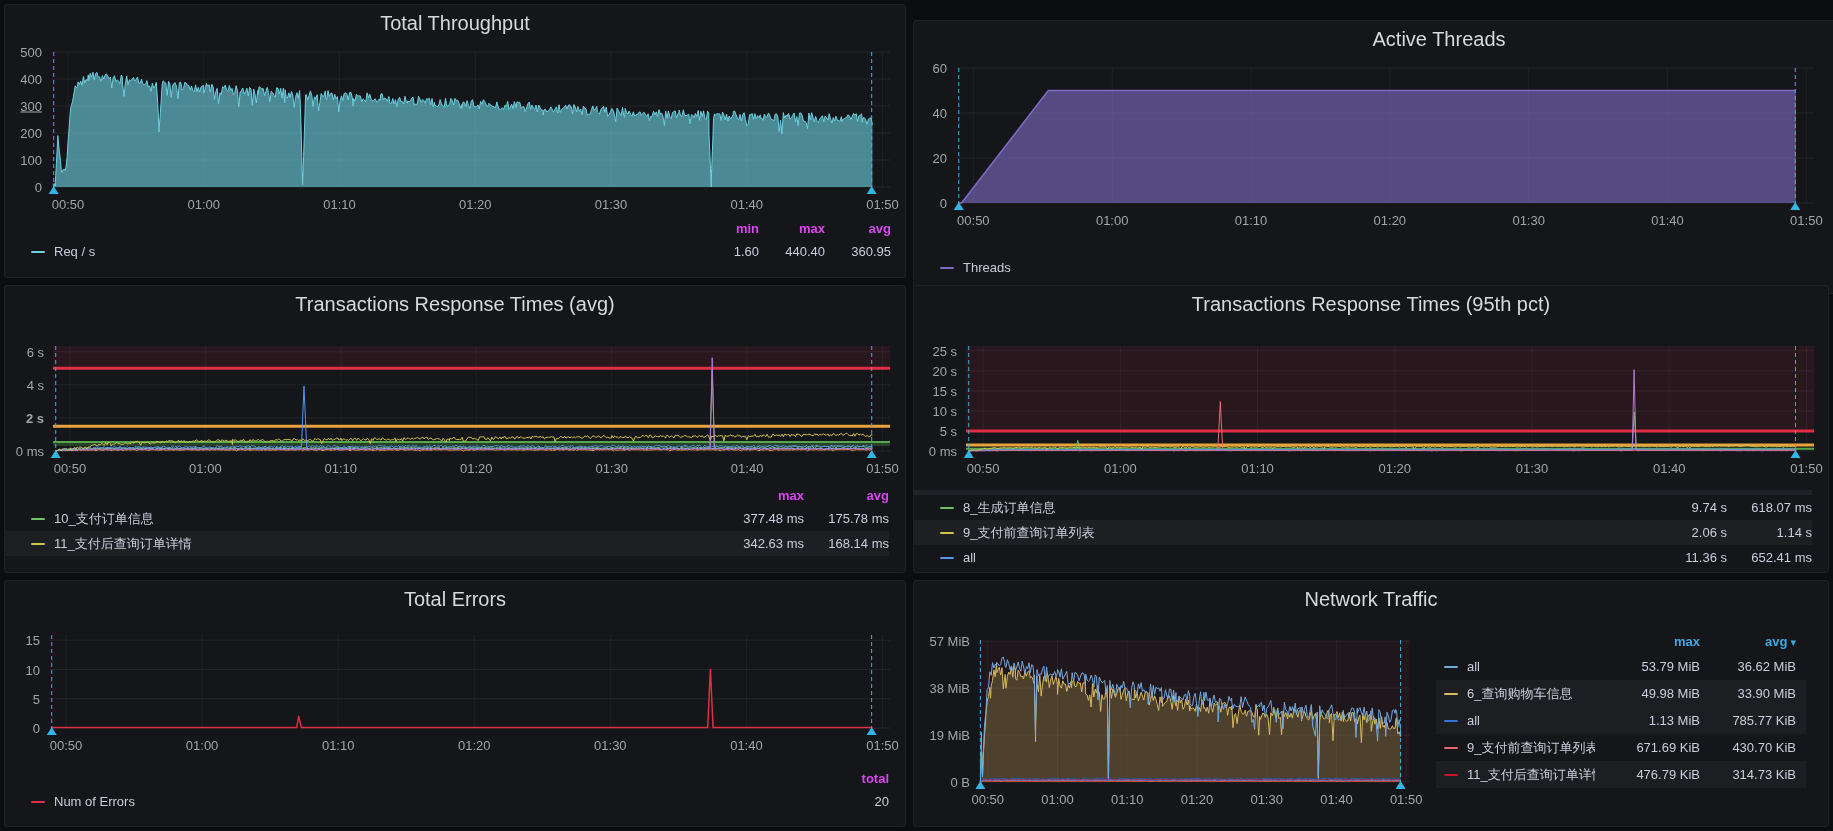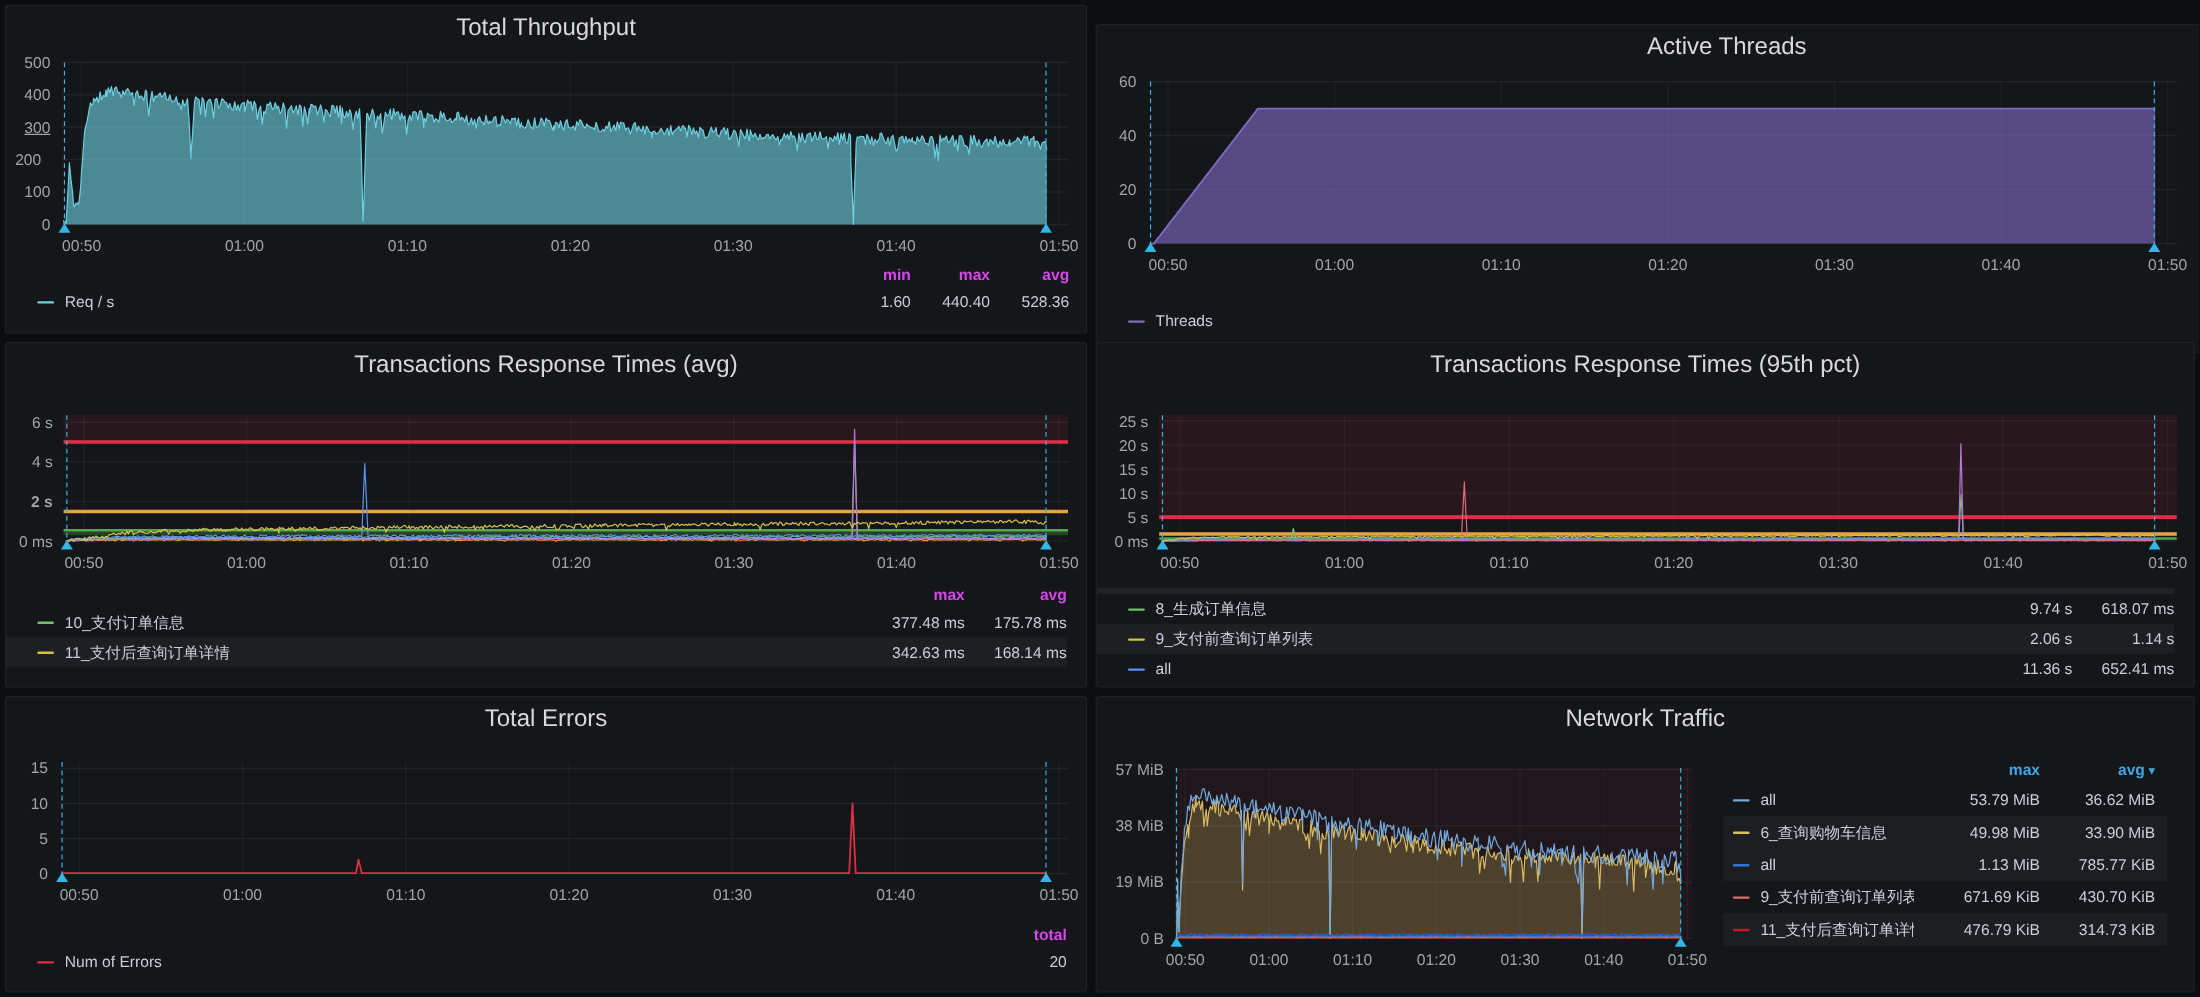--- a/index.html
+++ b/index.html
@@ -60,21 +60,21 @@
         <path d="M2.0,131.5L2.7,135.0L4.1,131.5L4.1,133.9L5.4,111.6L6.8,85.4L6.8,83.6L8.1,97.1L9.5,108.5L10.2,117.4L10.8,120.5L12.2,117.5L13.5,117.2L14.3,118.5L14.9,115.7L16.2,104.4L17.0,90.2L17.6,83.0L18.9,65.1L19.7,56.2L20.3,53.7L21.6,49.1L23.0,40.7L24.3,33.8L25.7,35.7L26.5,34.6L27.0,29.9L28.4,32.3L29.7,29.0L31.1,33.4L32.4,24.5L33.8,31.2L35.1,27.5L36.5,28.5L37.3,22.9L37.8,28.5L39.2,21.3L40.5,25.2L41.9,20.1L43.2,27.8L44.6,21.5L45.9,20.4L47.3,25.2L48.6,24.9L50.0,29.3L50.9,26.4L51.3,23.6L52.7,27.0L54.0,23.3L55.4,21.8L56.7,24.2L58.1,26.9L59.4,25.1L60.8,36.0L62.1,25.8L63.5,23.7L64.9,29.8L66.2,27.9L67.6,29.1L68.9,31.8L70.3,23.0L71.3,24.9L71.6,32.0L73.0,44.4L74.3,31.7L75.7,24.1L77.0,32.7L78.4,27.9L79.7,28.8L81.1,27.1L82.4,25.5L83.8,29.0L85.1,27.4L86.5,25.0L87.8,31.0L89.2,31.3L90.5,27.1L91.6,31.3L91.9,32.0L93.2,32.7L94.6,32.0L95.9,28.6L97.3,35.0L98.6,34.1L100.0,39.3L101.3,31.2L102.7,36.2L104.0,34.3L105.2,30.4L105.4,31.9L106.7,50.3L108.1,79.9L108.2,75.8L109.4,60.6L110.8,38.1L111.3,31.8L112.1,28.8L113.5,30.2L114.8,31.0L116.2,43.4L117.5,29.3L118.9,31.9L120.2,45.4L121.6,33.5L122.9,31.4L124.3,30.8L125.6,35.2L125.6,35.4L127.0,46.6L128.3,30.9L129.7,30.1L131.1,38.0L132.4,36.7L133.8,30.4L135.1,31.0L136.5,33.3L137.8,33.5L139.2,38.0L140.5,34.1L141.9,38.7L143.2,39.7L144.6,32.9L145.9,39.8L147.3,35.4L148.6,40.2L150.0,35.0L151.3,33.9L152.7,33.4L152.7,41.2L154.0,37.2L155.4,31.5L156.7,34.1L158.1,32.7L159.4,40.1L160.8,32.3L162.1,35.0L163.5,47.5L164.8,39.8L166.2,36.4L167.5,51.6L168.9,40.8L170.2,42.4L171.6,34.7L172.9,35.7L174.3,33.1L175.6,38.0L177.0,39.4L178.3,33.5L179.7,37.8L179.9,38.3L181.0,36.4L182.4,42.6L183.7,40.8L185.1,33.7L186.4,38.2L187.8,54.9L189.1,39.9L190.5,38.5L191.8,36.0L193.2,42.1L194.6,39.7L195.9,36.2L197.3,43.9L198.6,35.5L200.0,37.1L201.3,53.4L202.7,37.1L204.0,42.2L205.4,51.0L206.7,38.5L207.0,42.3L208.1,34.9L209.4,35.3L210.8,37.3L212.1,36.4L213.5,43.7L214.8,39.7L216.2,35.4L217.5,40.5L218.9,49.7L220.2,39.3L221.6,40.5L222.9,43.2L224.3,45.2L225.6,35.8L227.0,36.2L228.3,42.0L229.7,36.3L231.0,45.9L232.4,36.0L233.7,50.7L234.2,37.8L235.1,44.6L236.4,46.3L237.8,40.8L239.1,45.4L240.5,39.4L241.8,43.4L243.2,55.7L244.5,45.4L245.9,40.7L247.2,46.6L248.6,38.6L249.1,46.9L249.9,70.5L251.3,124.5L251.6,132.5L252.6,104.6L254.0,61.5L254.6,43.0L255.3,42.5L256.7,48.1L258.0,43.9L259.4,38.9L260.8,43.5L262.1,54.6L263.5,44.8L264.8,47.1L266.2,42.7L267.5,59.0L268.9,50.5L270.2,41.5L271.6,44.4L272.9,44.0L274.3,38.9L274.9,46.3L275.6,47.7L277.0,38.5L278.3,44.3L279.7,41.4L281.0,41.3L282.4,48.0L283.7,42.3L285.1,46.9L286.4,44.6L287.8,59.8L289.1,48.6L290.5,43.9L291.8,48.5L293.2,41.4L294.5,40.9L295.9,42.1L297.2,48.1L298.6,40.5L299.9,40.3L301.3,45.4L302.1,54.2L302.6,46.6L304.0,49.2L305.3,42.3L306.7,43.9L308.0,43.9L309.4,43.9L310.7,49.7L312.1,46.9L313.4,48.0L314.8,49.8L316.1,40.8L317.5,45.8L318.8,42.2L320.2,47.3L321.5,48.8L322.9,48.2L324.3,46.7L325.6,50.2L327.0,48.7L328.3,46.9L329.2,48.4L329.7,42.4L331.0,41.4L332.4,48.1L333.7,45.8L335.1,46.8L336.4,49.4L337.8,44.4L339.1,51.9L340.5,50.9L341.8,46.5L343.2,52.1L344.5,47.7L345.9,54.8L347.2,47.3L348.6,45.3L349.9,49.6L351.3,49.6L352.6,52.1L354.0,44.2L355.3,50.1L356.4,51.2L356.7,48.9L358.0,50.0L359.4,49.2L360.7,46.0L362.1,45.2L363.4,53.6L364.8,51.8L366.1,52.6L367.5,44.3L368.8,46.9L370.2,50.4L371.5,47.4L372.9,48.5L374.2,51.2L375.6,46.6L376.9,47.4L378.3,46.2L379.6,52.9L381.0,46.5L382.3,54.8L383.5,50.2L383.7,53.1L385.0,53.5L386.4,55.0L387.8,53.1L389.1,47.6L390.5,51.8L391.8,54.2L393.2,55.2L394.5,46.3L395.9,54.3L397.2,53.8L398.6,51.9L399.9,46.5L401.3,48.4L402.6,53.1L404.0,46.4L405.3,48.4L406.7,48.3L408.0,51.1L409.4,56.3L410.7,52.7L410.7,56.5L412.1,49.9L413.4,50.5L414.8,54.5L416.1,48.6L417.5,53.6L418.8,56.5L420.2,49.4L421.5,47.6L422.9,54.1L424.2,54.7L425.6,54.4L426.9,53.0L428.3,56.7L429.6,49.4L431.0,52.3L432.3,47.7L433.7,49.4L435.0,52.5L436.4,54.7L437.7,52.8L437.8,51.2L439.1,52.8L440.4,53.4L441.8,54.5L443.1,54.6L444.5,56.0L445.8,49.9L447.2,54.8L448.5,57.9L449.9,57.6L451.2,55.7L452.6,57.5L454.0,53.2L455.3,54.7L456.7,49.3L458.0,57.6L459.4,54.9L460.7,52.2L462.1,56.9L463.4,49.6L464.8,53.9L465.0,55.6L466.1,49.9L467.5,50.3L468.8,50.5L470.2,56.4L471.5,54.8L472.9,54.7L474.2,59.8L475.6,56.0L476.9,51.7L478.3,50.0L479.6,57.3L481.0,53.0L482.3,55.7L483.7,57.4L485.0,53.0L486.4,60.0L487.7,53.1L489.1,55.4L490.4,58.3L491.8,58.2L492.1,63.0L493.1,57.6L494.5,57.3L495.8,59.9L497.2,58.9L498.5,57.5L499.9,54.9L501.2,57.3L502.6,60.2L503.9,57.5L505.3,54.9L506.6,61.0L508.0,52.7L509.3,60.3L510.7,57.4L512.0,56.2L513.4,55.1L514.7,53.2L516.1,57.1L517.5,53.1L518.8,52.8L519.3,55.2L520.2,54.7L521.5,62.0L522.9,52.5L524.2,54.8L525.6,60.0L526.9,54.5L528.3,59.4L529.6,57.1L531.0,62.7L532.3,54.2L533.7,55.7L535.0,56.8L536.4,63.1L537.7,62.3L539.1,62.1L540.4,57.7L541.8,53.9L543.1,58.1L544.5,57.4L545.8,54.3L546.4,60.0L547.2,60.7L548.5,62.0L549.9,57.4L551.2,56.2L552.6,54.4L553.9,60.3L555.3,55.1L556.6,64.2L558.0,63.0L559.3,60.1L560.7,56.4L562.0,57.7L563.4,62.7L564.7,69.8L566.1,56.0L567.4,58.4L568.8,61.6L570.1,63.5L571.5,55.5L572.8,63.4L573.6,65.2L574.2,56.3L575.5,60.2L576.9,62.0L578.2,59.0L579.6,62.4L581.0,64.4L582.3,59.8L583.7,64.0L585.0,62.7L586.4,63.0L587.7,60.4L589.1,59.9L590.4,63.5L591.8,61.4L593.1,60.3L594.5,62.9L595.8,64.6L597.2,61.7L598.5,68.7L599.9,64.1L600.7,65.0L601.2,63.3L602.6,59.3L603.9,62.9L605.3,59.9L606.6,64.4L608.0,57.6L609.3,62.0L610.7,61.2L612.0,64.5L613.4,73.5L614.7,59.2L616.1,66.2L617.4,58.9L618.8,64.8L620.1,66.8L621.5,60.5L622.8,59.5L624.2,58.8L625.5,65.9L626.9,62.1L627.9,60.3L628.2,58.0L629.6,64.0L630.9,64.4L632.3,57.8L633.6,63.0L635.0,63.8L636.3,63.4L637.7,61.9L639.0,71.8L640.4,62.7L641.7,63.2L643.1,65.9L644.4,61.4L645.8,64.5L647.2,58.5L648.5,68.3L649.9,59.3L651.2,64.5L652.6,58.8L653.9,66.8L655.3,67.3L656.6,59.3L657.8,60.9L658.0,82.6L659.3,112.3L660.2,135.0L660.7,116.6L662.0,82.7L662.5,66.5L663.4,62.0L664.7,62.8L666.1,61.5L667.4,61.9L668.8,61.8L670.1,68.5L671.5,60.0L672.8,62.8L674.2,68.0L675.5,62.0L676.9,69.1L678.2,64.0L679.6,67.1L680.9,65.0L682.2,62.3L682.3,59.3L683.6,59.0L685.0,62.6L686.3,66.0L687.7,67.7L689.0,62.4L690.4,69.1L691.7,62.7L693.1,60.7L694.4,67.3L695.8,74.0L697.1,72.3L698.5,62.8L699.8,62.6L701.2,61.5L702.5,67.3L703.9,61.6L705.2,66.8L706.6,63.7L707.9,65.9L709.3,62.8L709.3,66.3L710.7,65.9L712.0,68.3L713.4,62.0L714.7,65.7L716.1,64.4L717.4,61.1L718.8,63.5L720.1,67.5L721.5,67.6L722.8,68.9L724.2,62.2L725.5,61.8L726.9,65.3L728.2,79.5L729.6,68.0L730.9,81.9L732.3,60.6L733.6,65.9L735.0,63.3L736.3,64.3L736.5,63.1L737.7,61.4L739.0,67.1L740.4,65.9L741.7,63.5L743.1,61.0L744.4,69.9L745.8,64.5L747.1,73.7L748.5,61.1L749.8,60.9L751.2,63.5L752.5,69.3L753.9,69.4L755.2,70.6L756.6,76.5L757.9,61.1L759.3,68.1L760.6,60.7L762.0,65.3L763.3,70.0L763.7,68.4L764.7,64.4L766.0,69.2L767.4,70.8L768.7,66.9L770.1,65.3L771.4,63.7L772.8,69.8L774.1,64.1L775.5,65.6L776.9,68.1L778.2,61.7L779.6,67.0L780.9,71.0L782.3,65.5L783.6,69.1L785.0,64.2L786.3,68.4L787.7,68.6L789.0,69.4L790.4,64.6L790.8,69.7L791.7,67.6L793.1,66.9L794.4,65.9L795.8,65.3L797.1,62.7L798.5,64.1L799.8,67.6L801.2,64.8L802.5,61.3L803.9,63.2L805.2,61.6L806.6,69.5L807.9,63.8L809.3,63.6L810.6,61.7L811.2,70.2L812.0,65.9L813.3,65.6L814.7,67.8L816.0,72.5L817.4,67.1L818.7,66.3L820.1,65.8L821.4,72.6L821.4,135.0L2.0,135.0Z" fill="#6ED0E0" fill-opacity="0.62" stroke="none"></path>
         <path d="M2.0,131.5L2.7,135.0L4.1,131.5L4.1,133.9L5.4,111.6L6.8,85.4L6.8,83.6L8.1,97.1L9.5,108.5L10.2,117.4L10.8,120.5L12.2,117.5L13.5,117.2L14.3,118.5L14.9,115.7L16.2,104.4L17.0,90.2L17.6,83.0L18.9,65.1L19.7,56.2L20.3,53.7L21.6,49.1L23.0,40.7L24.3,33.8L25.7,35.7L26.5,34.6L27.0,29.9L28.4,32.3L29.7,29.0L31.1,33.4L32.4,24.5L33.8,31.2L35.1,27.5L36.5,28.5L37.3,22.9L37.8,28.5L39.2,21.3L40.5,25.2L41.9,20.1L43.2,27.8L44.6,21.5L45.9,20.4L47.3,25.2L48.6,24.9L50.0,29.3L50.9,26.4L51.3,23.6L52.7,27.0L54.0,23.3L55.4,21.8L56.7,24.2L58.1,26.9L59.4,25.1L60.8,36.0L62.1,25.8L63.5,23.7L64.9,29.8L66.2,27.9L67.6,29.1L68.9,31.8L70.3,23.0L71.3,24.9L71.6,32.0L73.0,44.4L74.3,31.7L75.7,24.1L77.0,32.7L78.4,27.9L79.7,28.8L81.1,27.1L82.4,25.5L83.8,29.0L85.1,27.4L86.5,25.0L87.8,31.0L89.2,31.3L90.5,27.1L91.6,31.3L91.9,32.0L93.2,32.7L94.6,32.0L95.9,28.6L97.3,35.0L98.6,34.1L100.0,39.3L101.3,31.2L102.7,36.2L104.0,34.3L105.2,30.4L105.4,31.9L106.7,50.3L108.1,79.9L108.2,75.8L109.4,60.6L110.8,38.1L111.3,31.8L112.1,28.8L113.5,30.2L114.8,31.0L116.2,43.4L117.5,29.3L118.9,31.9L120.2,45.4L121.6,33.5L122.9,31.4L124.3,30.8L125.6,35.2L125.6,35.4L127.0,46.6L128.3,30.9L129.7,30.1L131.1,38.0L132.4,36.7L133.8,30.4L135.1,31.0L136.5,33.3L137.8,33.5L139.2,38.0L140.5,34.1L141.9,38.7L143.2,39.7L144.6,32.9L145.9,39.8L147.3,35.4L148.6,40.2L150.0,35.0L151.3,33.9L152.7,33.4L152.7,41.2L154.0,37.2L155.4,31.5L156.7,34.1L158.1,32.7L159.4,40.1L160.8,32.3L162.1,35.0L163.5,47.5L164.8,39.8L166.2,36.4L167.5,51.6L168.9,40.8L170.2,42.4L171.6,34.7L172.9,35.7L174.3,33.1L175.6,38.0L177.0,39.4L178.3,33.5L179.7,37.8L179.9,38.3L181.0,36.4L182.4,42.6L183.7,40.8L185.1,33.7L186.4,38.2L187.8,54.9L189.1,39.9L190.5,38.5L191.8,36.0L193.2,42.1L194.6,39.7L195.9,36.2L197.3,43.9L198.6,35.5L200.0,37.1L201.3,53.4L202.7,37.1L204.0,42.2L205.4,51.0L206.7,38.5L207.0,42.3L208.1,34.9L209.4,35.3L210.8,37.3L212.1,36.4L213.5,43.7L214.8,39.7L216.2,35.4L217.5,40.5L218.9,49.7L220.2,39.3L221.6,40.5L222.9,43.2L224.3,45.2L225.6,35.8L227.0,36.2L228.3,42.0L229.7,36.3L231.0,45.9L232.4,36.0L233.7,50.7L234.2,37.8L235.1,44.6L236.4,46.3L237.8,40.8L239.1,45.4L240.5,39.4L241.8,43.4L243.2,55.7L244.5,45.4L245.9,40.7L247.2,46.6L248.6,38.6L249.1,46.9L249.9,70.5L251.3,124.5L251.6,132.5L252.6,104.6L254.0,61.5L254.6,43.0L255.3,42.5L256.7,48.1L258.0,43.9L259.4,38.9L260.8,43.5L262.1,54.6L263.5,44.8L264.8,47.1L266.2,42.7L267.5,59.0L268.9,50.5L270.2,41.5L271.6,44.4L272.9,44.0L274.3,38.9L274.9,46.3L275.6,47.7L277.0,38.5L278.3,44.3L279.7,41.4L281.0,41.3L282.4,48.0L283.7,42.3L285.1,46.9L286.4,44.6L287.8,59.8L289.1,48.6L290.5,43.9L291.8,48.5L293.2,41.4L294.5,40.9L295.9,42.1L297.2,48.1L298.6,40.5L299.9,40.3L301.3,45.4L302.1,54.2L302.6,46.6L304.0,49.2L305.3,42.3L306.7,43.9L308.0,43.9L309.4,43.9L310.7,49.7L312.1,46.9L313.4,48.0L314.8,49.8L316.1,40.8L317.5,45.8L318.8,42.2L320.2,47.3L321.5,48.8L322.9,48.2L324.3,46.7L325.6,50.2L327.0,48.7L328.3,46.9L329.2,48.4L329.7,42.4L331.0,41.4L332.4,48.1L333.7,45.8L335.1,46.8L336.4,49.4L337.8,44.4L339.1,51.9L340.5,50.9L341.8,46.5L343.2,52.1L344.5,47.7L345.9,54.8L347.2,47.3L348.6,45.3L349.9,49.6L351.3,49.6L352.6,52.1L354.0,44.2L355.3,50.1L356.4,51.2L356.7,48.9L358.0,50.0L359.4,49.2L360.7,46.0L362.1,45.2L363.4,53.6L364.8,51.8L366.1,52.6L367.5,44.3L368.8,46.9L370.2,50.4L371.5,47.4L372.9,48.5L374.2,51.2L375.6,46.6L376.9,47.4L378.3,46.2L379.6,52.9L381.0,46.5L382.3,54.8L383.5,50.2L383.7,53.1L385.0,53.5L386.4,55.0L387.8,53.1L389.1,47.6L390.5,51.8L391.8,54.2L393.2,55.2L394.5,46.3L395.9,54.3L397.2,53.8L398.6,51.9L399.9,46.5L401.3,48.4L402.6,53.1L404.0,46.4L405.3,48.4L406.7,48.3L408.0,51.1L409.4,56.3L410.7,52.7L410.7,56.5L412.1,49.9L413.4,50.5L414.8,54.5L416.1,48.6L417.5,53.6L418.8,56.5L420.2,49.4L421.5,47.6L422.9,54.1L424.2,54.7L425.6,54.4L426.9,53.0L428.3,56.7L429.6,49.4L431.0,52.3L432.3,47.7L433.7,49.4L435.0,52.5L436.4,54.7L437.7,52.8L437.8,51.2L439.1,52.8L440.4,53.4L441.8,54.5L443.1,54.6L444.5,56.0L445.8,49.9L447.2,54.8L448.5,57.9L449.9,57.6L451.2,55.7L452.6,57.5L454.0,53.2L455.3,54.7L456.7,49.3L458.0,57.6L459.4,54.9L460.7,52.2L462.1,56.9L463.4,49.6L464.8,53.9L465.0,55.6L466.1,49.9L467.5,50.3L468.8,50.5L470.2,56.4L471.5,54.8L472.9,54.7L474.2,59.8L475.6,56.0L476.9,51.7L478.3,50.0L479.6,57.3L481.0,53.0L482.3,55.7L483.7,57.4L485.0,53.0L486.4,60.0L487.7,53.1L489.1,55.4L490.4,58.3L491.8,58.2L492.1,63.0L493.1,57.6L494.5,57.3L495.8,59.9L497.2,58.9L498.5,57.5L499.9,54.9L501.2,57.3L502.6,60.2L503.9,57.5L505.3,54.9L506.6,61.0L508.0,52.7L509.3,60.3L510.7,57.4L512.0,56.2L513.4,55.1L514.7,53.2L516.1,57.1L517.5,53.1L518.8,52.8L519.3,55.2L520.2,54.7L521.5,62.0L522.9,52.5L524.2,54.8L525.6,60.0L526.9,54.5L528.3,59.4L529.6,57.1L531.0,62.7L532.3,54.2L533.7,55.7L535.0,56.8L536.4,63.1L537.7,62.3L539.1,62.1L540.4,57.7L541.8,53.9L543.1,58.1L544.5,57.4L545.8,54.3L546.4,60.0L547.2,60.7L548.5,62.0L549.9,57.4L551.2,56.2L552.6,54.4L553.9,60.3L555.3,55.1L556.6,64.2L558.0,63.0L559.3,60.1L560.7,56.4L562.0,57.7L563.4,62.7L564.7,69.8L566.1,56.0L567.4,58.4L568.8,61.6L570.1,63.5L571.5,55.5L572.8,63.4L573.6,65.2L574.2,56.3L575.5,60.2L576.9,62.0L578.2,59.0L579.6,62.4L581.0,64.4L582.3,59.8L583.7,64.0L585.0,62.7L586.4,63.0L587.7,60.4L589.1,59.9L590.4,63.5L591.8,61.4L593.1,60.3L594.5,62.9L595.8,64.6L597.2,61.7L598.5,68.7L599.9,64.1L600.7,65.0L601.2,63.3L602.6,59.3L603.9,62.9L605.3,59.9L606.6,64.4L608.0,57.6L609.3,62.0L610.7,61.2L612.0,64.5L613.4,73.5L614.7,59.2L616.1,66.2L617.4,58.9L618.8,64.8L620.1,66.8L621.5,60.5L622.8,59.5L624.2,58.8L625.5,65.9L626.9,62.1L627.9,60.3L628.2,58.0L629.6,64.0L630.9,64.4L632.3,57.8L633.6,63.0L635.0,63.8L636.3,63.4L637.7,61.9L639.0,71.8L640.4,62.7L641.7,63.2L643.1,65.9L644.4,61.4L645.8,64.5L647.2,58.5L648.5,68.3L649.9,59.3L651.2,64.5L652.6,58.8L653.9,66.8L655.3,67.3L656.6,59.3L657.8,60.9L658.0,82.6L659.3,112.3L660.2,135.0L660.7,116.6L662.0,82.7L662.5,66.5L663.4,62.0L664.7,62.8L666.1,61.5L667.4,61.9L668.8,61.8L670.1,68.5L671.5,60.0L672.8,62.8L674.2,68.0L675.5,62.0L676.9,69.1L678.2,64.0L679.6,67.1L680.9,65.0L682.2,62.3L682.3,59.3L683.6,59.0L685.0,62.6L686.3,66.0L687.7,67.7L689.0,62.4L690.4,69.1L691.7,62.7L693.1,60.7L694.4,67.3L695.8,74.0L697.1,72.3L698.5,62.8L699.8,62.6L701.2,61.5L702.5,67.3L703.9,61.6L705.2,66.8L706.6,63.7L707.9,65.9L709.3,62.8L709.3,66.3L710.7,65.9L712.0,68.3L713.4,62.0L714.7,65.7L716.1,64.4L717.4,61.1L718.8,63.5L720.1,67.5L721.5,67.6L722.8,68.9L724.2,62.2L725.5,61.8L726.9,65.3L728.2,79.5L729.6,68.0L730.9,81.9L732.3,60.6L733.6,65.9L735.0,63.3L736.3,64.3L736.5,63.1L737.7,61.4L739.0,67.1L740.4,65.9L741.7,63.5L743.1,61.0L744.4,69.9L745.8,64.5L747.1,73.7L748.5,61.1L749.8,60.9L751.2,63.5L752.5,69.3L753.9,69.4L755.2,70.6L756.6,76.5L757.9,61.1L759.3,68.1L760.6,60.7L762.0,65.3L763.3,70.0L763.7,68.4L764.7,64.4L766.0,69.2L767.4,70.8L768.7,66.9L770.1,65.3L771.4,63.7L772.8,69.8L774.1,64.1L775.5,65.6L776.9,68.1L778.2,61.7L779.6,67.0L780.9,71.0L782.3,65.5L783.6,69.1L785.0,64.2L786.3,68.4L787.7,68.6L789.0,69.4L790.4,64.6L790.8,69.7L791.7,67.6L793.1,66.9L794.4,65.9L795.8,65.3L797.1,62.7L798.5,64.1L799.8,67.6L801.2,64.8L802.5,61.3L803.9,63.2L805.2,61.6L806.6,69.5L807.9,63.8L809.3,63.6L810.6,61.7L811.2,70.2L812.0,65.9L813.3,65.6L814.7,67.8L816.0,72.5L817.4,67.1L818.7,66.3L820.1,65.8L821.4,72.6" fill="none" stroke="#6ED0E0" stroke-width="1" stroke-linejoin="round"></path>
         <line x1="2.715210355987094" x2="2.715210355987094" y1="0" y2="135" stroke="#33b5e5" stroke-width="1" stroke-dasharray="4,3"></line>
         <polygon points="-2.284789644012906,142 7.715210355987094,142 2.715210355987094,134" fill="#33b5e5"></polygon>
         <line x1="820.6723300970875" x2="820.6723300970875" y1="0" y2="135" stroke="#33b5e5" stroke-width="1" stroke-dasharray="4,3"></line>
         <polygon points="815.6723300970875,142 825.6723300970875,142 820.6723300970875,134" fill="#33b5e5"></polygon>
       </svg>
     <div class="ticks">
         <div class="tick ytick" style="left: 0px; width: 37px; top: 182px;">0</div>
         <div class="tick ytick" style="left: 0px; width: 37px; top: 155px;">100</div>
-        <div class="tick ytick" style="left: 0px; width: 37px; top: 128px; text-align: center;">200</div>
+        <div class="tick ytick" style="left: 0px; width: 37px; top: 128px;">200</div>
         <div class="tick ytick" style="left: 0px; width: 37px; top: 101px; text-decoration: underline;">300</div>
         <div class="tick ytick" style="left: 0px; width: 37px; top: 74px;">400</div>
         <div class="tick ytick" style="left: 0px; width: 37px; top: 47px;">500</div>
         <div class="tick xtick" style="left: 62.9701px; top: 192px;">00:50</div>
         <div class="tick xtick" style="left: 198.731px; top: 192px;">01:00</div>
         <div class="tick xtick" style="left: 334.491px; top: 192px;">01:10</div>
         <div class="tick xtick" style="left: 470.252px; top: 192px;">01:20</div>
         <div class="tick xtick" style="left: 606.012px; top: 192px;">01:30</div>
         <div class="tick xtick" style="left: 741.773px; top: 192px;">01:40</div>
         <div class="tick xtick" style="left: 877.533px; top: 192px;">01:50</div>
@@ -85,21 +85,21 @@
           <div class="lb-col">max</div>
           <div class="lb-col">avg</div>
         </div>
         <div class="lb-row">
           <div class="name">
             <span class="sw" style="background: rgb(110, 208, 224);"></span>
             <span>Req / s</span>
           </div>
           <div class="lb-col">1.60</div>
           <div class="lb-col">440.40</div>
-          <div class="lb-col">528.36</div>
+          <div class="lb-col">360.95</div>
         </div>
       </div>
   </div>
 
   <div class="panel" style="left:913px;top:20px;width:1052px;height:274px">
     <div class="panel-title">Active Threads</div>
     <svg class="chart" width="858" height="135" style="left: 42px; top: 47px;">
         <line x1="0" x2="858" y1="135" y2="135" stroke="rgba(204,204,220,0.08)" stroke-width="1"></line>
         <line x1="0" x2="858" y1="90" y2="90" stroke="rgba(204,204,220,0.08)" stroke-width="1"></line>
         <line x1="0" x2="858" y1="45" y2="45" stroke="rgba(204,204,220,0.08)" stroke-width="1"></line>

